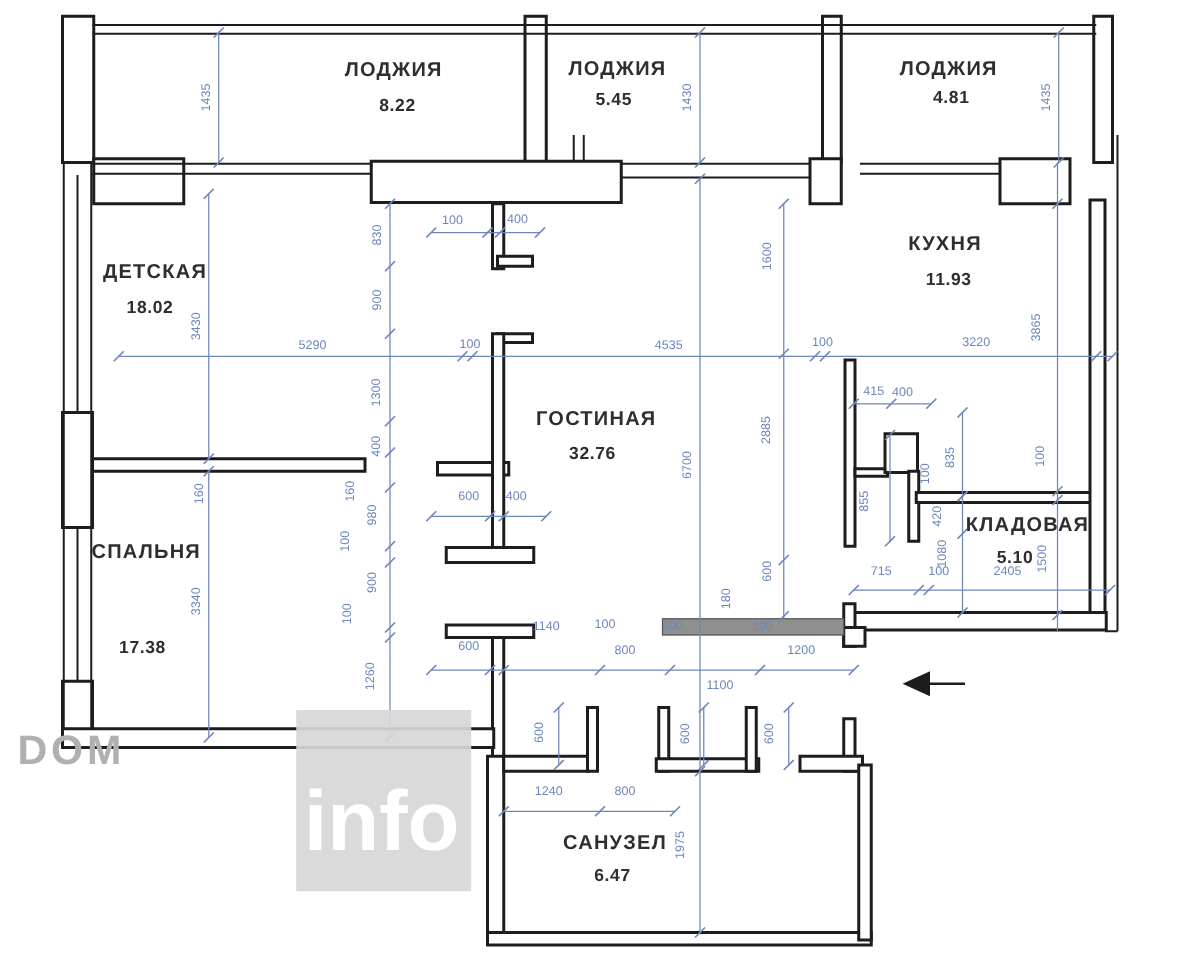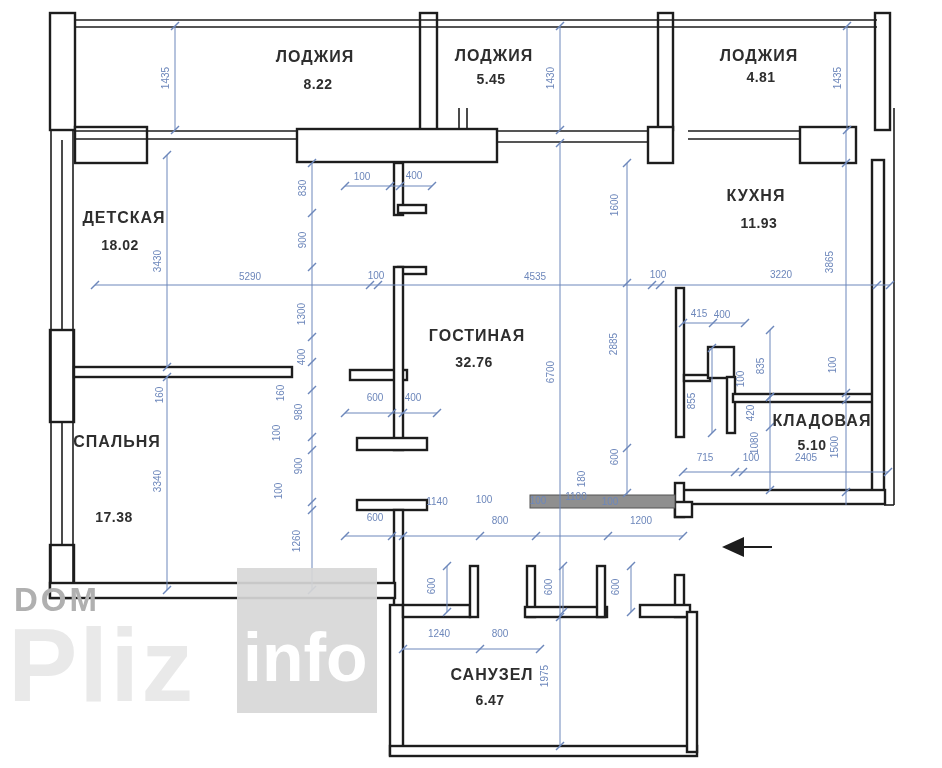--- a/index.html
+++ b/index.html
@@ -252,29 +252,28 @@
       <div class="dim v" style="left: 615px; top: 457px;">600</div>
       <div class="dim v" style="left: 582px; top: 479px;">180</div>
       <div class="dim v" style="left: 279px; top: 491px;">100</div>
       <div class="dim v" style="left: 158px; top: 481px;">3340</div>
       <div class="dim" style="left: 484px; top: 500px;">100</div>
       <div class="dim" style="left: 538px; top: 501px;">100</div>
       <div class="dim" style="left: 610px; top: 502px;">100</div>
       <div class="dim" style="left: 375px; top: 518px;">600</div>
       <div class="dim" style="left: 437px; top: 502px;">1140</div>
       <div class="dim" style="left: 500px; top: 521px;">800</div>
-      <div class="dim" style="left: 576px; top: 497px;">1100</div>
+      <div class="dim" style="left: 576px; top: 549px;">1100</div>
       <div class="dim" style="left: 641px; top: 521px; text-align: right;">1200</div>
       <div class="dim v" style="left: 297px; top: 541px;">1260</div>
       <div class="dim v" style="left: 432px; top: 586px;">600</div>
       <div class="dim v" style="left: 549px; top: 587px;">600</div>
       <div class="dim v" style="left: 616px; top: 587px;">600</div>
       <div class="dim" style="left: 439px; top: 634px;">1240</div>
       <div class="dim" style="left: 500px; top: 634px;">800</div>
       <div class="dim v" style="left: 545px; top: 676px;">1975</div>
     </div>
 
   <div class="wm-dom">DOM</div>
-  <div class="wm-pliz">Pliz</div>
   <div class="wm-infobox">
     <span class="wm-info">info</span>
   </div>
 </div>
 
 </body></html>

